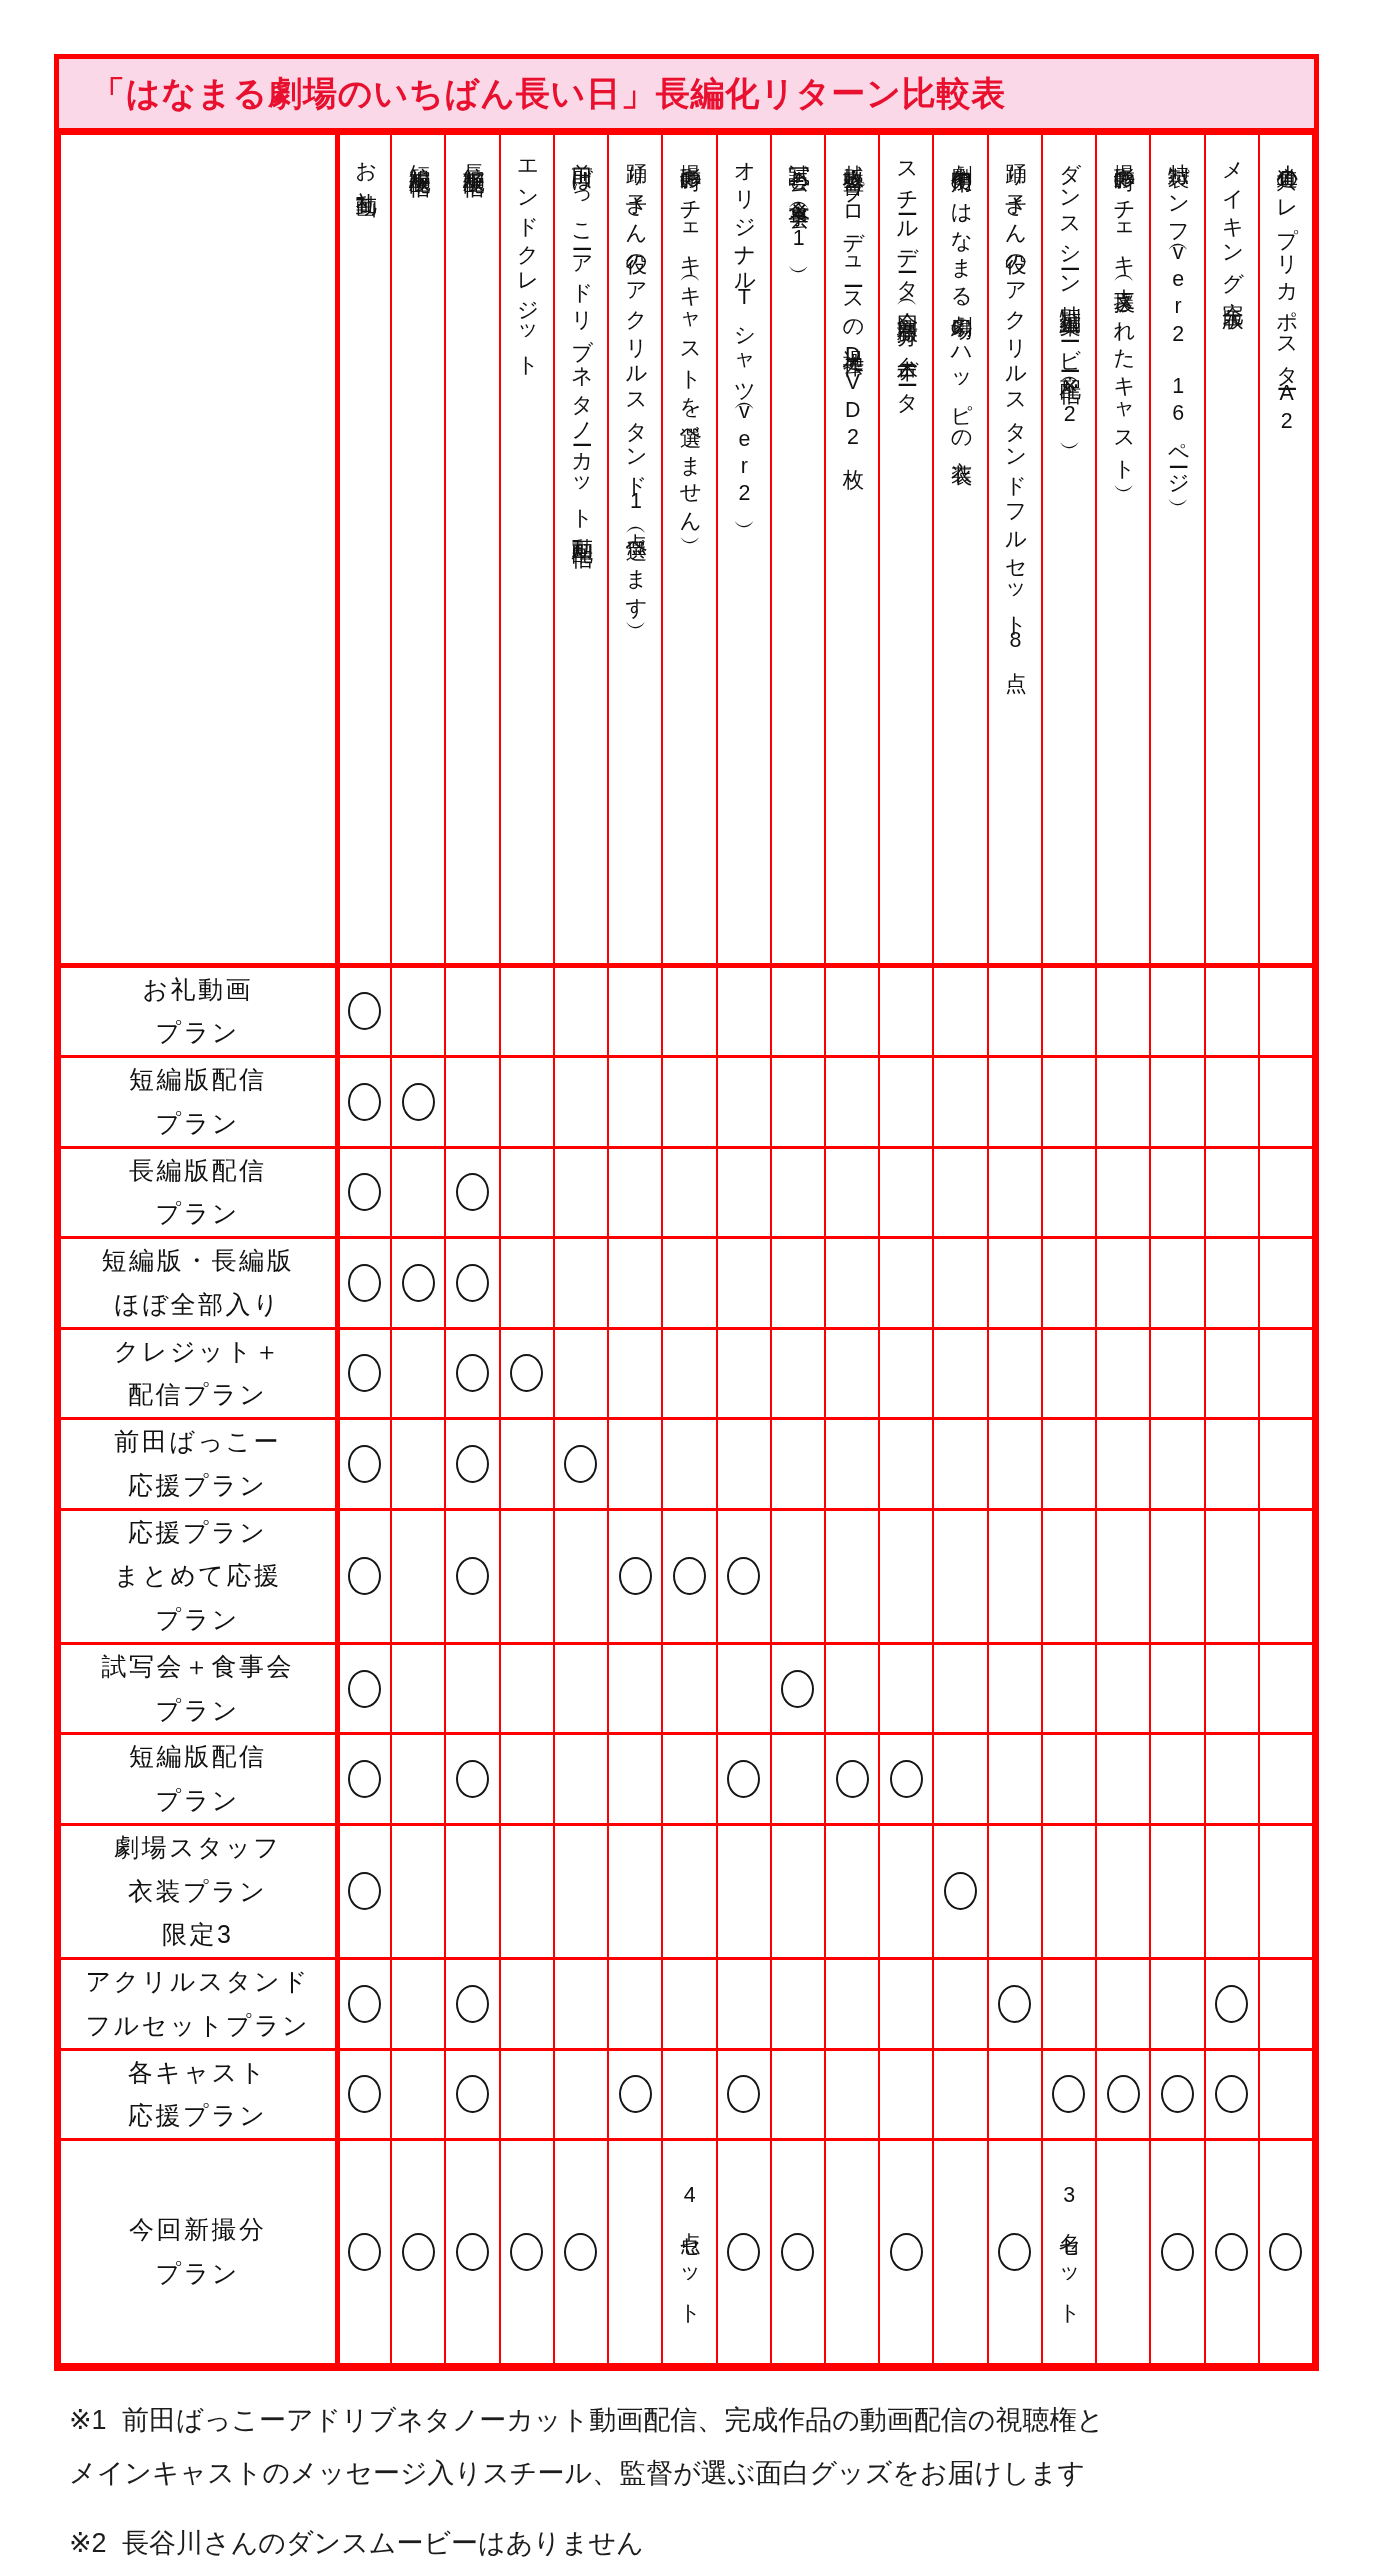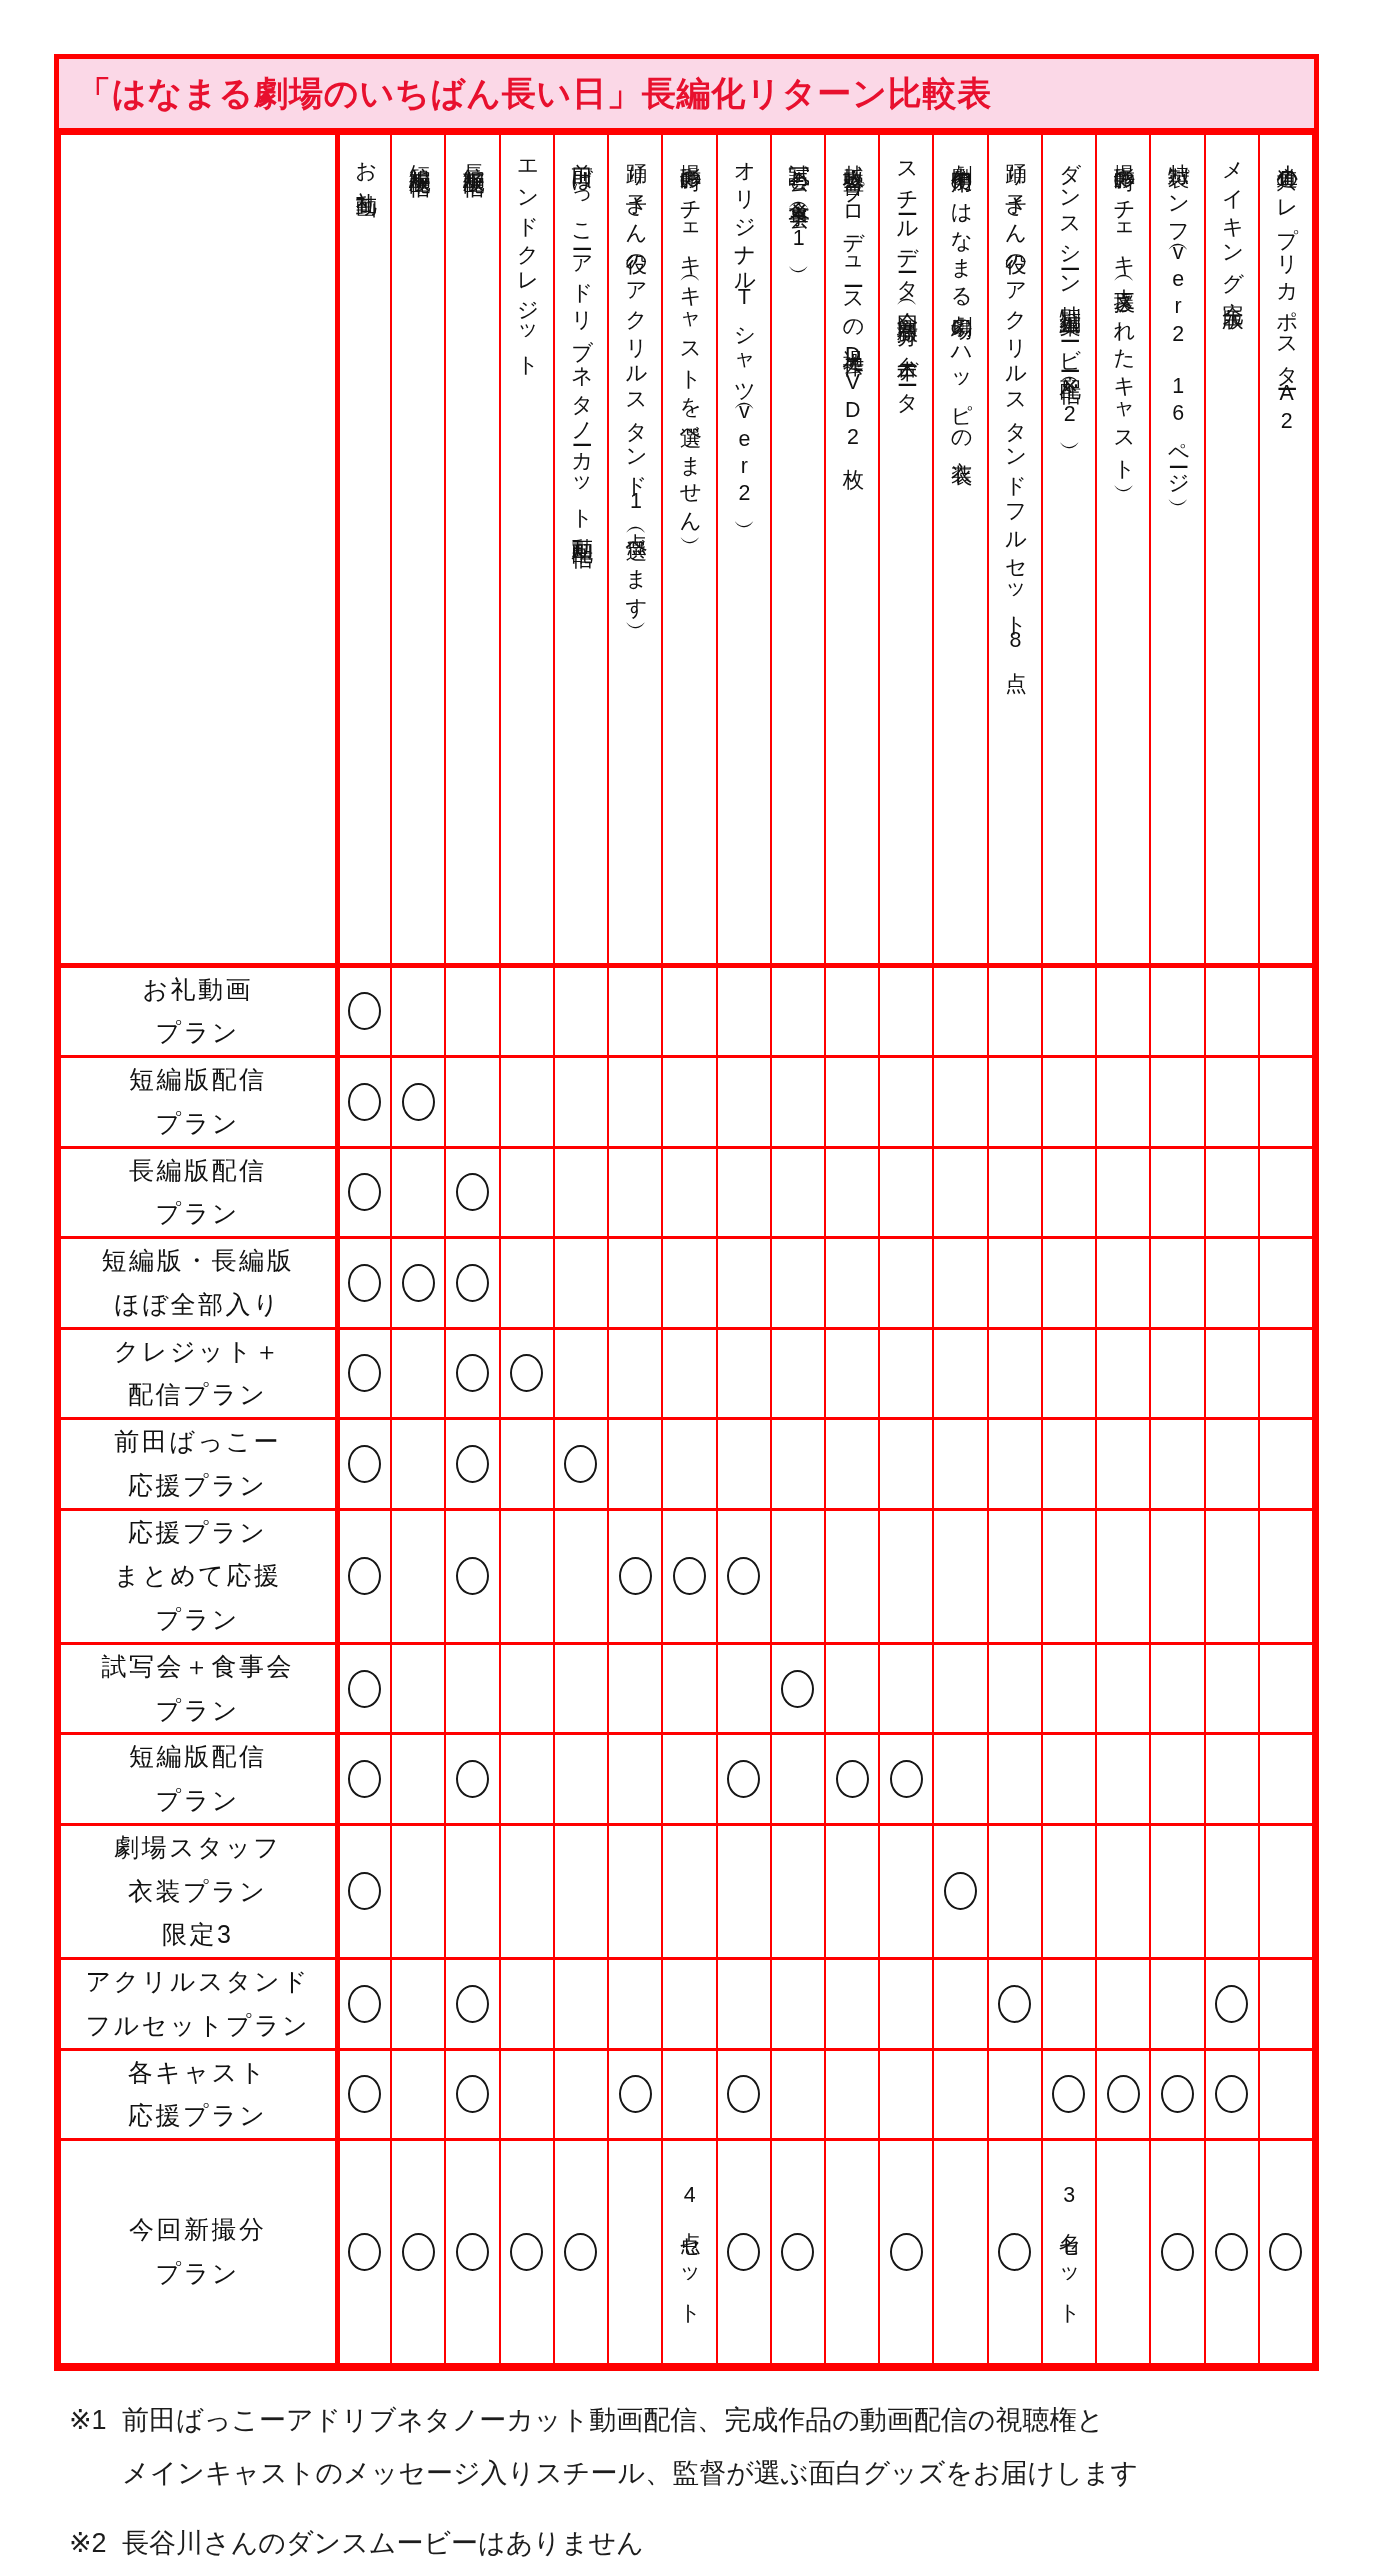--- a/index.html
+++ b/index.html
@@ -9,21 +9,21 @@
   body{
     width:1373px;height:2576px;background:#ffffff;position:relative;
     font-family:"Liberation Sans","DejaVu Sans",sans-serif;color:var(--ink);
   }
   .wrap{
     position:absolute;left:54px;top:54px;width:1265px;
     border:5.8px solid var(--red);background:#ffffff;box-sizing:border-box;
   }
   .titlebar{
     height:69px;background:var(--pink);border-bottom:5px solid var(--red);
-    display:flex;align-items:center;padding-left:18px;
+    display:flex;align-items:center;padding-left:32px;
     color:var(--tred);font-size:34px;font-weight:700;letter-spacing:0.8px;
   }
   table{border-collapse:collapse;width:100%;table-layout:fixed;}
   td{border:2.5px solid var(--red);padding:0;box-sizing:border-box;background:#fff;}
   tr.head td{border-bottom-width:5px;height:831px;vertical-align:top;}
   td.corner{width:277px;border-right-width:5px;}
   .vtext{
     writing-mode:vertical-rl;text-orientation:upright;
     display:block;margin:11.5px auto 0 auto;
     font-size:21.4px;line-height:1.1;letter-spacing:3.3px;color:#111;
@@ -44,21 +44,21 @@
   }
   .cellnote{
     writing-mode:vertical-rl;text-orientation:upright;
     display:block;margin:0 auto;font-size:21.4px;letter-spacing:8.2px;color:#111;line-height:1.05;
   }
   .footnotes{position:absolute;left:69px;top:2394px;width:1236px;font-size:27px;color:#1c1c1c;}
   .fn-block{margin-bottom:18px;}
   .fn-row{display:flex;align-items:flex-start;line-height:1.95;}
   .fn-marker{flex:none;width:53px;}
   .fn-text{flex:1;}
-  .fn-cont{margin-left:53px;line-height:1.95;}
+  .fn-cont{line-height:1.95;}
 </style>
 </head>
 <body>
 
 <div class="wrap">
   <div class="titlebar">「はなまる劇場のいちばん長い日」長編化リターン比較表</div>
   <table>
     <tbody id="table-body">
         <tr class="head">
           <td class="corner"></td>

